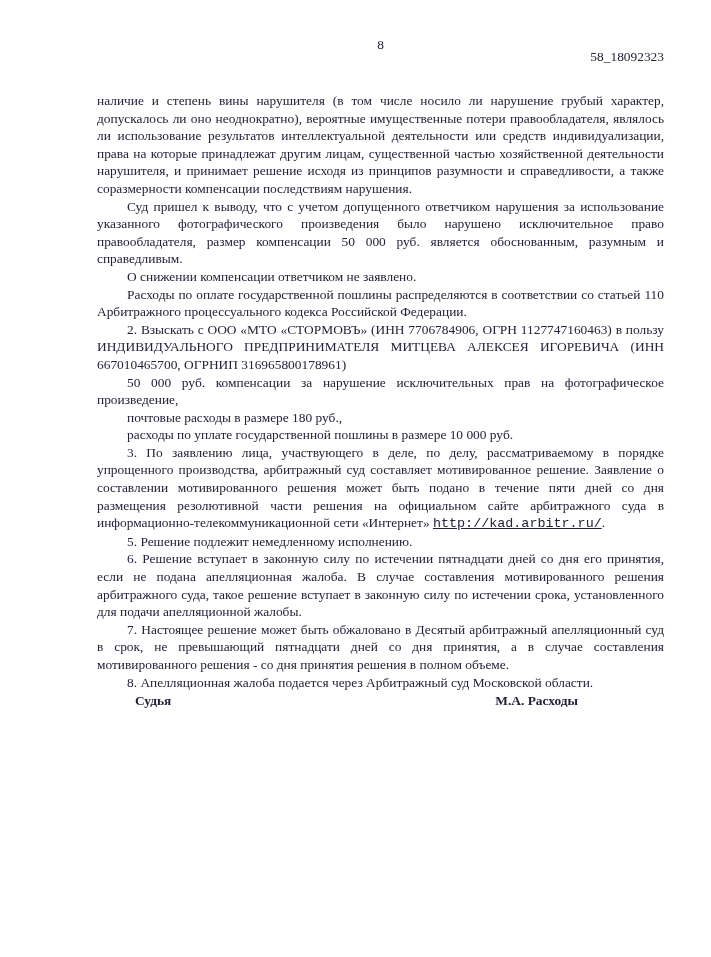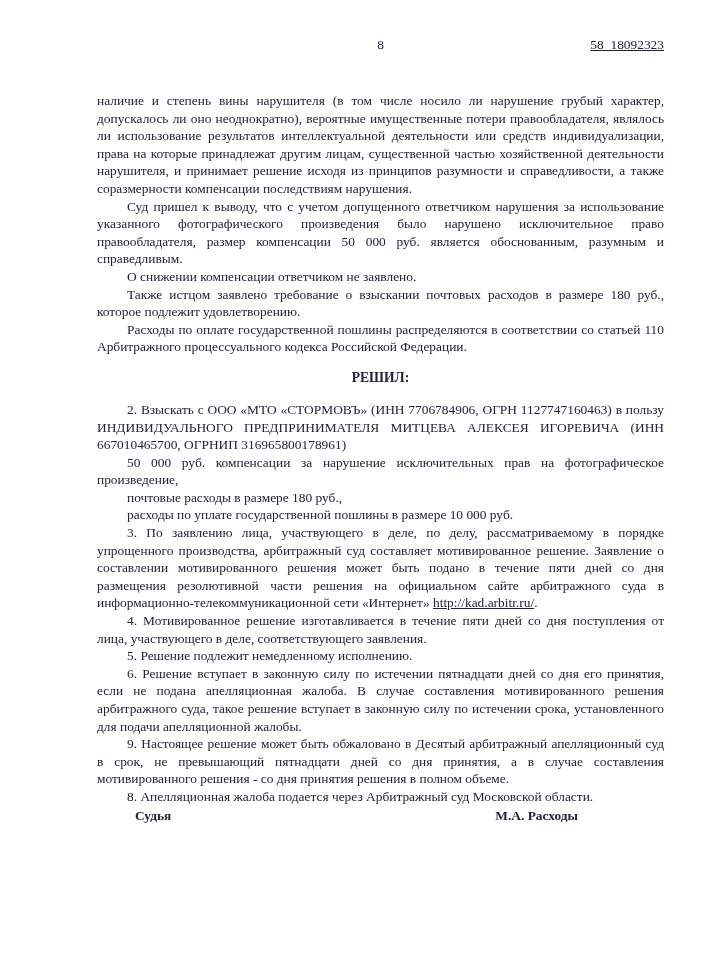--- a/index.html
+++ b/index.html
@@ -27,22 +27,21 @@
   }
   .page-number {
     position: absolute;
     left: 0;
     right: 0;
     text-align: center;
   }
   .case-number {
     position: absolute;
     right: 0;
-    top: 0;
-    text-decoration: underline;
+    top: 12px;
   }
   .para {
     margin: 0;
     text-align: justify;
     text-indent: 30px;
   }
   .para.no-indent {
     text-indent: 0;
     margin-top: 38px;
   }
@@ -50,20 +49,21 @@
     font-size: 13.6px;
     line-height: 18px;
     font-weight: bold;
     text-align: center;
     margin: 13px 0 14px 0;
   }
   .doc-link {
     color: inherit;
     text-decoration: underline;
     cursor: pointer;
+    font-family: Liberation Mono, monospace;
   }
   .signature-row {
     display: flex;
     justify-content: space-between;
     font-weight: bold;
     margin-top: 1px;
     padding-left: 38px;
     padding-right: 86px;
   }
 </style>
@@ -74,34 +74,31 @@
 
   <div class="page-header">
     <span class="page-number">8</span>
     <span class="case-number">58_18092323</span>
   </div>
 
   <div>
     <p class="para no-indent">наличие и степень вины нарушителя (в том числе носило ли нарушение грубый характер, допускалось ли оно неоднократно), вероятные имущественные потери правообладателя, являлось ли использование результатов интеллектуальной деятельности или средств индивидуализации, права на которые принадлежат другим лицам, существенной частью хозяйственной деятельности нарушителя, и принимает решение исходя из принципов разумности и справедливости, а также соразмерности компенсации последствиям нарушения.</p>
     <p class="para">Суд пришел к выводу, что с учетом допущенного ответчиком нарушения за использование указанного фотографического произведения было нарушено исключительное право правообладателя, размер компенсации 50 000 руб. является обоснованным, разумным и справедливым.</p>
     <p class="para">О снижении компенсации ответчиком не заявлено.</p>
-    <p class="para">Также истцом заявлено требование о взыскании почтовых расходов в размере 180 руб., которое подлежит удовлетворению.</p>
     <p class="para">Расходы по оплате государственной пошлины распределяются в соответствии со статьей 110 Арбитражного процессуального кодекса Российской Федерации.</p>
 
-    <div class="resolution-heading">РЕШИЛ:</div>
 
     <p class="para">2. Взыскать с ООО «МТО «СТОРМОВЪ» (ИНН 7706784906, ОГРН 1127747160463) в пользу ИНДИВИДУАЛЬНОГО ПРЕДПРИНИМАТЕЛЯ МИТЦЕВА АЛЕКСЕЯ ИГОРЕВИЧА (ИНН 667010465700, ОГРНИП 316965800178961)</p>
     <p class="para">50 000 руб. компенсации за нарушение исключительных прав на фотографическое произведение,</p>
     <p class="para">почтовые расходы в размере 180 руб.,</p>
     <p class="para">расходы по уплате государственной пошлины в размере 10 000 руб.</p>
     <p class="para"><span>3. По заявлению лица, участвующего в деле, по делу, рассматриваемому в порядке упрощенного производства, арбитражный суд составляет мотивированное решение. Заявление о составлении мотивированного решения может быть подано в течение пяти дней со дня размещения резолютивной части решения на официальном сайте арбитражного суда в информационно-телекоммуникационной сети «Интернет» </span><a class="doc-link">http://kad.arbitr.ru/</a><span>.</span></p>
-    <p class="para">4. Мотивированное решение изготавливается в течение пяти дней со дня поступления от лица, участвующего в деле, соответствующего заявления.</p>
     <p class="para">5. Решение подлежит немедленному исполнению.</p>
     <p class="para">6. Решение вступает в законную силу по истечении пятнадцати дней со дня его принятия, если не подана апелляционная жалоба. В случае составления мотивированного решения арбитражного суда, такое решение вступает в законную силу по истечении срока, установленного для подачи апелляционной жалобы.</p>
-    <p class="para">9. Настоящее решение может быть обжаловано в Десятый арбитражный апелляционный суд в срок, не превышающий пятнадцати дней со дня принятия, а в случае составления мотивированного решения - со дня принятия решения в полном объеме.</p>
+    <p class="para">7. Настоящее решение может быть обжаловано в Десятый арбитражный апелляционный суд в срок, не превышающий пятнадцати дней со дня принятия, а в случае составления мотивированного решения - со дня принятия решения в полном объеме.</p>
     <p class="para">8. Апелляционная жалоба подается через Арбитражный суд Московской области.</p>
   </div>
 
   <div class="signature-row">
     <span>Судья</span>
     <span>М.А. Расходы</span>
   </div>
 
 </div>
 

